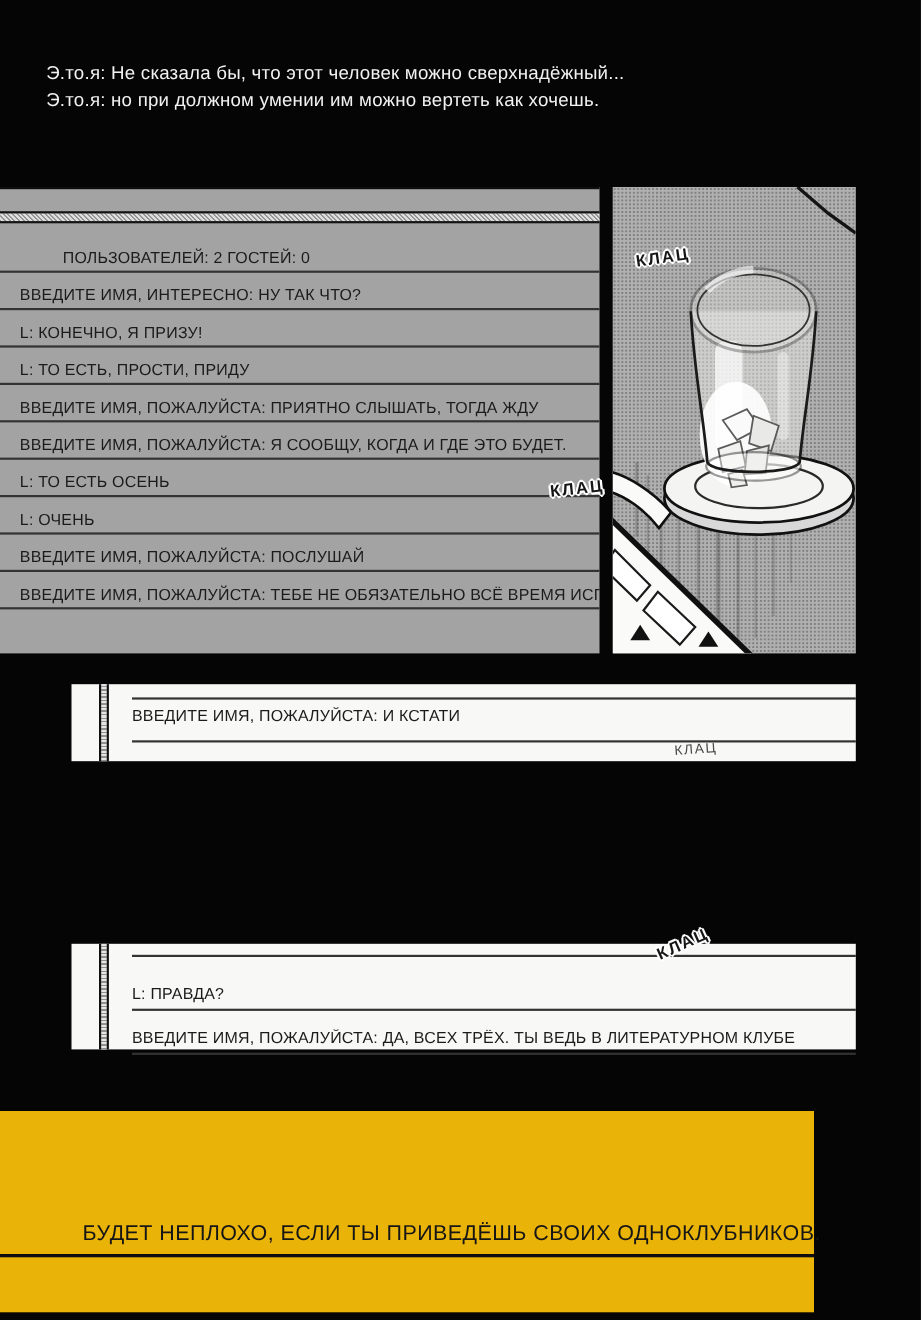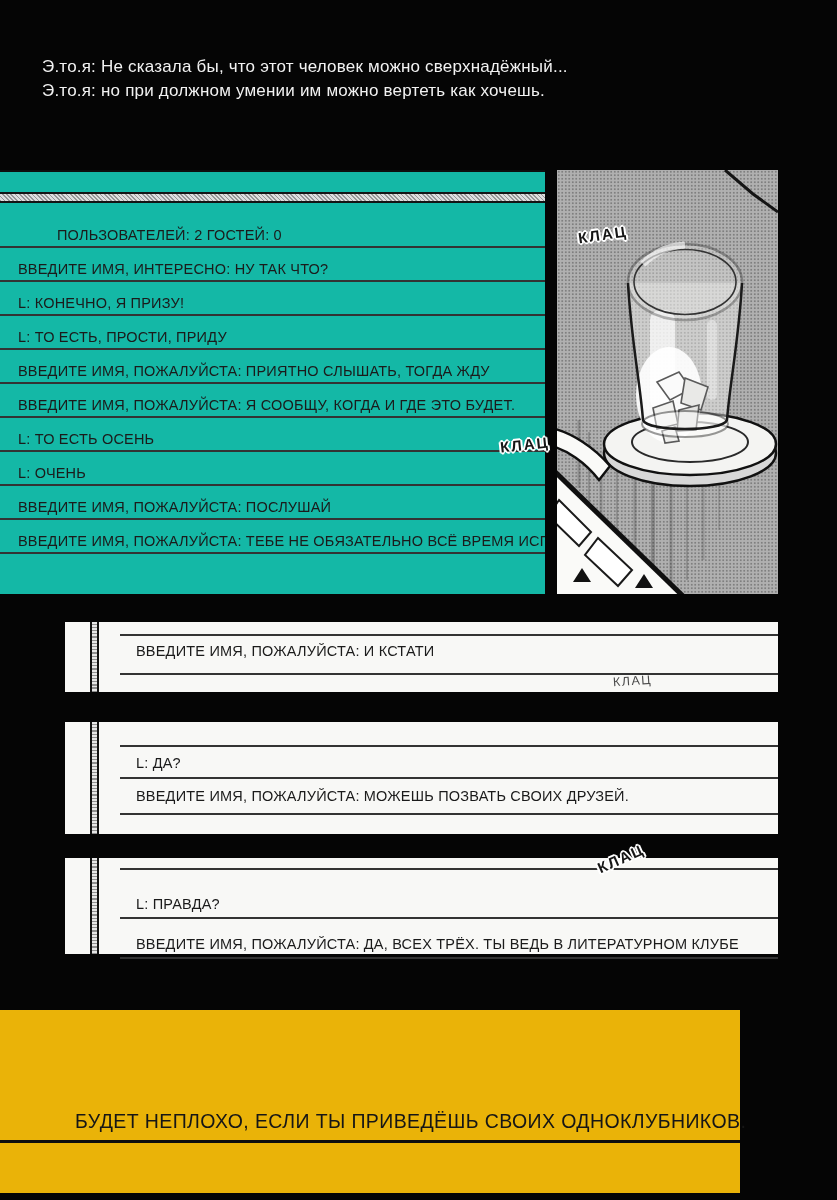--- a/index.html
+++ b/index.html
@@ -10,21 +10,21 @@
     -webkit-font-smoothing:antialiased;
   }
   
   .top-dialogue{
     position:absolute;left:42px;top:55px;width:740px;
     color:#f2f2f2;font-size:17px;line-height:23.5px;letter-spacing:.2px;
   }
   
   .chat-panel{
     position:absolute;left:0;top:170px;width:545px;height:424px;
-    background:#14b8a6;border-top:2px solid #0e0e0e;box-sizing:border-box;
+    background:#a3a3a3;border-top:2px solid #0e0e0e;box-sizing:border-box;
   }
   .chat-topstrip{
     position:absolute;left:0;right:0;top:20px;height:11px;box-sizing:border-box;
     background:repeating-linear-gradient(45deg,#969696 0 1.2px,#dedede 1.2px 3px);
     border-top:2px solid #141414;border-bottom:2px solid #141414;
   }
   .chat-rows{position:absolute;left:0;right:0;top:31px;}
   .chat-row{
     box-sizing:border-box;height:34px;display:flex;align-items:flex-end;
     padding:0 2px 3px 18px;border-bottom:2px solid #333;
@@ -44,21 +44,21 @@
   .strip{position:absolute;left:65px;width:713px;background:#f8f8f6;}
   .hatch{
     position:absolute;left:25px;top:0;bottom:0;width:9px;box-sizing:border-box;
     background:repeating-linear-gradient(0deg,#8f8f8f 0 1.3px,#e6e6e6 1.3px 3.2px);
     border-left:2px solid #111;border-right:2px solid #111;
   }
   .rule{position:absolute;left:55px;right:0;height:0;border-top:2px solid #333;}
   .strip-text{
     position:absolute;left:55px;right:2px;
     font-size:14.5px;letter-spacing:.2px;color:#1b1b1b;
-    white-space:nowrap;overflow:hidden;margin-left:16px;
+    white-space:nowrap;overflow:hidden;
   }
   
   .bottom-panel{position:absolute;left:0;top:1010px;width:740px;height:183px;background:#eab308;}
   .bottom-caption{
     position:absolute;left:75px;top:100px;width:690px;
     font-size:19.5px;letter-spacing:.4px;color:#161616;white-space:nowrap;
   }
   .bottom-rule{position:absolute;left:0;right:0;top:130px;border-top:3px solid #0f0f0f;}
   
   .sfx{
@@ -159,28 +159,20 @@
     </svg>
   </div>
 
   <div class="strip" style="top:622px;height:70px;">
     <div class="hatch"></div>
     <div class="rule" style="top:12px;"></div>
     <div class="strip-text" style="top:21px;">ВВЕДИТЕ ИМЯ, ПОЖАЛУЙСТА: И КСТАТИ</div>
     <div class="rule" style="top:51px;"></div>
   </div>
 
-  <div class="strip" style="top:722px;height:112px;">
-    <div class="hatch"></div>
-    <div class="rule" style="top:23px;"></div>
-    <div class="strip-text" style="top:33px;">L: ДА?</div>
-    <div class="rule" style="top:55px;"></div>
-    <div class="strip-text" style="top:66px;">ВВЕДИТЕ ИМЯ, ПОЖАЛУЙСТА: МОЖЕШЬ ПОЗВАТЬ СВОИХ ДРУЗЕЙ.</div>
-    <div class="rule" style="top:91px;"></div>
-  </div>
 
   <div class="strip" style="top:858px;height:96px;">
     <div class="hatch"></div>
     <div class="rule" style="top:10px;"></div>
     <div class="strip-text" style="top:38px;">L: ПРАВДА?</div>
     <div class="rule" style="top:59px;"></div>
     <div class="strip-text" style="top:78px;">ВВЕДИТЕ ИМЯ, ПОЖАЛУЙСТА: ДА, ВСЕХ ТРЁХ. ТЫ ВЕДЬ В ЛИТЕРАТУРНОМ КЛУБЕ</div>
     <div class="rule" style="top:99px;"></div>
   </div>
 

